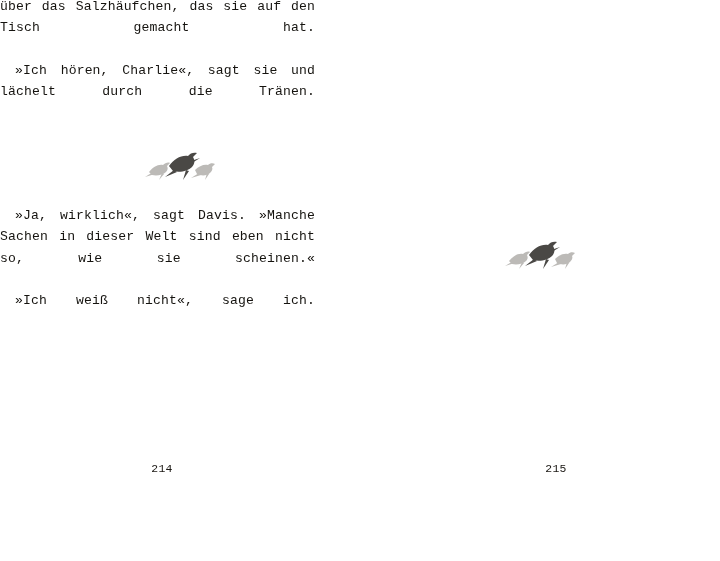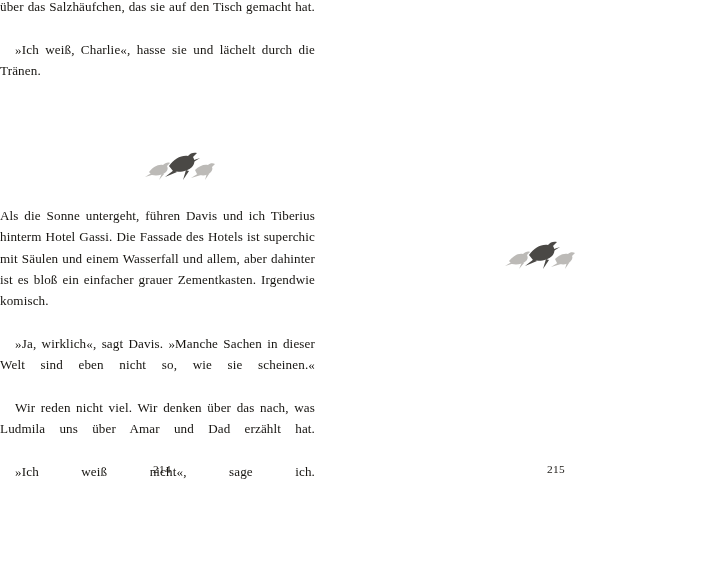--- a/index.html
+++ b/index.html
@@ -21,20 +21,21 @@
     width: 720px;
     height: 561px;
     display: flex;
     box-sizing: border-box;
   }
 
   .page {
     position: relative;
     box-sizing: border-box;
     height: 487px;
+    font-family: Liberation Mono, monospace;
   }
 
   .page-left {
     width: 360px;
     padding: 0 33px 0 0;
   }
 
   .page-right {
     width: 360px;
     padding: 0 0 0 35px;
@@ -99,21 +100,21 @@
 </style>
 </head>
 <body>
 
 <div class="spread">
 
   <div class="page page-left">
 
     <div class="textblock" style="top:-4px;">
       <p class="noindent">über das Salzhäufchen, das sie auf den Tisch gemacht hat.</p>
-      <p>»Ich weiß, Charlie«, hasse sie und lächelt durch die Tränen.</p>
+      <p>»Ich hören, Charlie«, sagt sie und lächelt durch die Tränen.</p>
     </div>
 
     <div class="ornament" style="top:146px;">
       <svg width="74" height="34" viewBox="0 0 74 34" aria-hidden="true">
 
         <g fill="#bcbab7">
           <path d="M6 22 C10 17, 15 14, 20 15 C22 13, 25 12, 27 13 L24 16 C25 18, 25 20, 23 22 C20 25, 14 26, 9 25 Z"></path>
           <path d="M10 22 L2 27 L12 24 Z"></path>
           <path d="M19 23 L16 30 L21 24 Z"></path>
         </g>
@@ -127,23 +128,21 @@
 
         <g fill="#bcbab7">
           <path d="M52 20 C56 16, 61 14, 65 15 C67 13, 70 13, 72 14 L69 17 C70 19, 69 21, 67 23 C64 26, 58 26, 54 24 Z"></path>
           <path d="M56 23 L48 28 L58 25 Z"></path>
           <path d="M64 23 L62 30 L66 24 Z"></path>
         </g>
       </svg>
     </div>
 
     <div class="textblock" style="top:205px;">
-      <p class="noindent">Als die Sonne untergeht, führen Davis und ich Tiberius hinterm Hotel Gassi. Die Fassade des Hotels ist superchic mit Säulen und einem Wasserfall und allem, aber dahinter ist es bloß ein einfacher grauer Zementkasten. Irgendwie komisch.</p>
       <p>»Ja, wirklich«, sagt Davis. »Manche Sachen in dieser Welt sind eben nicht so, wie sie scheinen.«</p>
-      <p>Wir reden nicht viel. Wir denken über das nach, was Ludmila uns über Amar und Dad erzählt hat.</p>
       <p>»Ich weiß nicht«, sage ich.</p>
 
     </div>
 
     <div class="folio">214</div>
   </div>
 
   <div class="page page-right">
 
     <div class="ornament" style="top:235px;">

